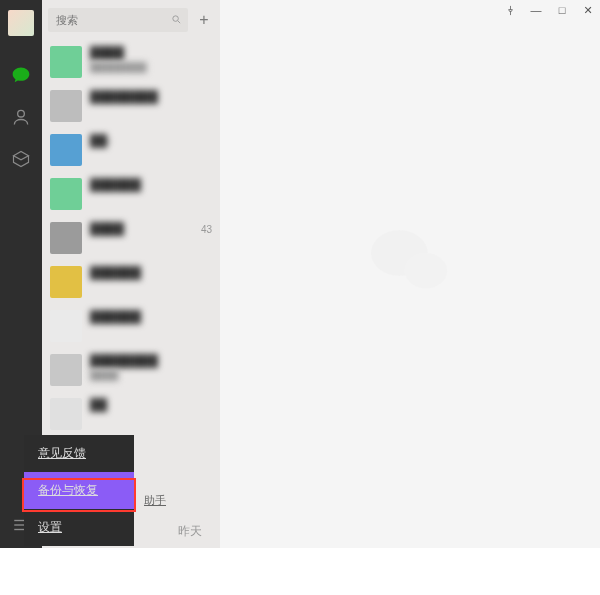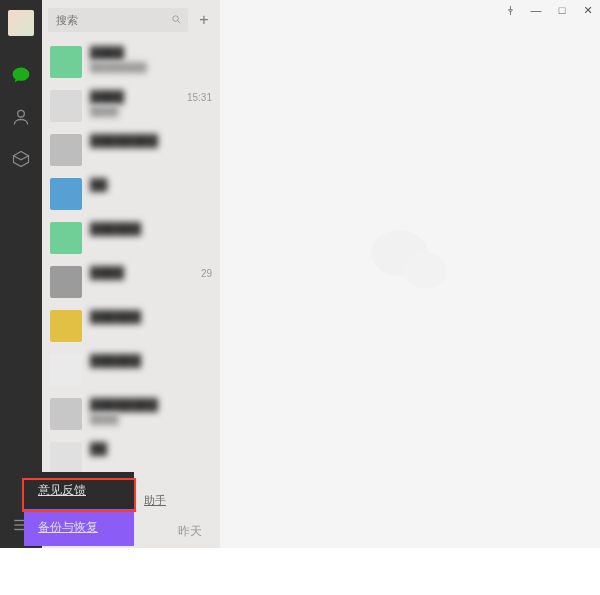--- a/index.html
+++ b/index.html
@@ -93,59 +93,49 @@
         <div class="conv">
           <div class="thumb" style="background:#6fcf97"></div>
           <div class="lines">
             <div class="l1">
               <div class="name">████</div>
             </div>
             <div class="preview">████████</div>
           </div>
         </div>
         <div class="conv">
-          <div class="thumb" style="background:#d9d9d9"></div>
+          <div class="thumb" style="background:#bdbdbd"></div>
+          <div class="lines">
+            <div class="l1">
+              <div class="name">████████</div>
+            </div>
+          </div>
+        </div>
+        <div class="conv">
+          <div class="thumb" style="background:#56a0d3"></div>
+          <div class="lines">
+            <div class="l1">
+              <div class="name">██-</div>
+            </div>
+          </div>
+        </div>
+        <div class="conv">
+          <div class="thumb" style="background:#6fcf97"></div>
+          <div class="lines">
+            <div class="l1">
+              <div class="name">██████</div>
+            </div>
+          </div>
+        </div>
+        <div class="conv">
+          <div class="thumb" style="background:#9b9b9b"></div>
           <div class="lines">
             <div class="l1">
               <div class="name">████</div>
-              <div class="time">15:31</div>
-            </div>
-            <div class="preview">████</div>
-          </div>
-        </div>
-        <div class="conv">
-          <div class="thumb" style="background:#bdbdbd"></div>
-          <div class="lines">
-            <div class="l1">
-              <div class="name">████████</div>
-            </div>
-          </div>
-        </div>
-        <div class="conv">
-          <div class="thumb" style="background:#56a0d3"></div>
-          <div class="lines">
-            <div class="l1">
-              <div class="name">██-</div>
-            </div>
-          </div>
-        </div>
-        <div class="conv">
-          <div class="thumb" style="background:#6fcf97"></div>
-          <div class="lines">
-            <div class="l1">
-              <div class="name">██████</div>
-            </div>
-          </div>
-        </div>
-        <div class="conv">
-          <div class="thumb" style="background:#9b9b9b"></div>
-          <div class="lines">
-            <div class="l1">
-              <div class="name">████</div>
-              <div class="time">29</div>
+              <div class="time">43</div>
             </div>
           </div>
         </div>
         <div class="conv">
           <div class="thumb" style="background:#e2c044"></div>
           <div class="lines">
             <div class="l1">
               <div class="name">██████</div>
             </div>
           </div>
@@ -193,20 +183,21 @@
       <svg width="90" height="80" viewBox="0 0 100 90" fill="#d0d0d0">
         <ellipse cx="38" cy="36" rx="32" ry="26"></ellipse>
         <ellipse cx="68" cy="56" rx="24" ry="20" fill="#d8d8d8"></ellipse>
       </svg>
     </div>
   </div>
 
   <div class="menu" id="menu">
       <div class="menu-item">意见反馈</div>
       <div class="menu-item hover">备份与恢复</div>
+      <div class="menu-item">设置</div>
     </div>
   <div class="highlight-box"></div>
 
   <div class="under-text">助手</div>
   <div class="under-text2">昨天</div>
   <div class="under-thumb"></div>
 
 </div>
 
 </body></html>

